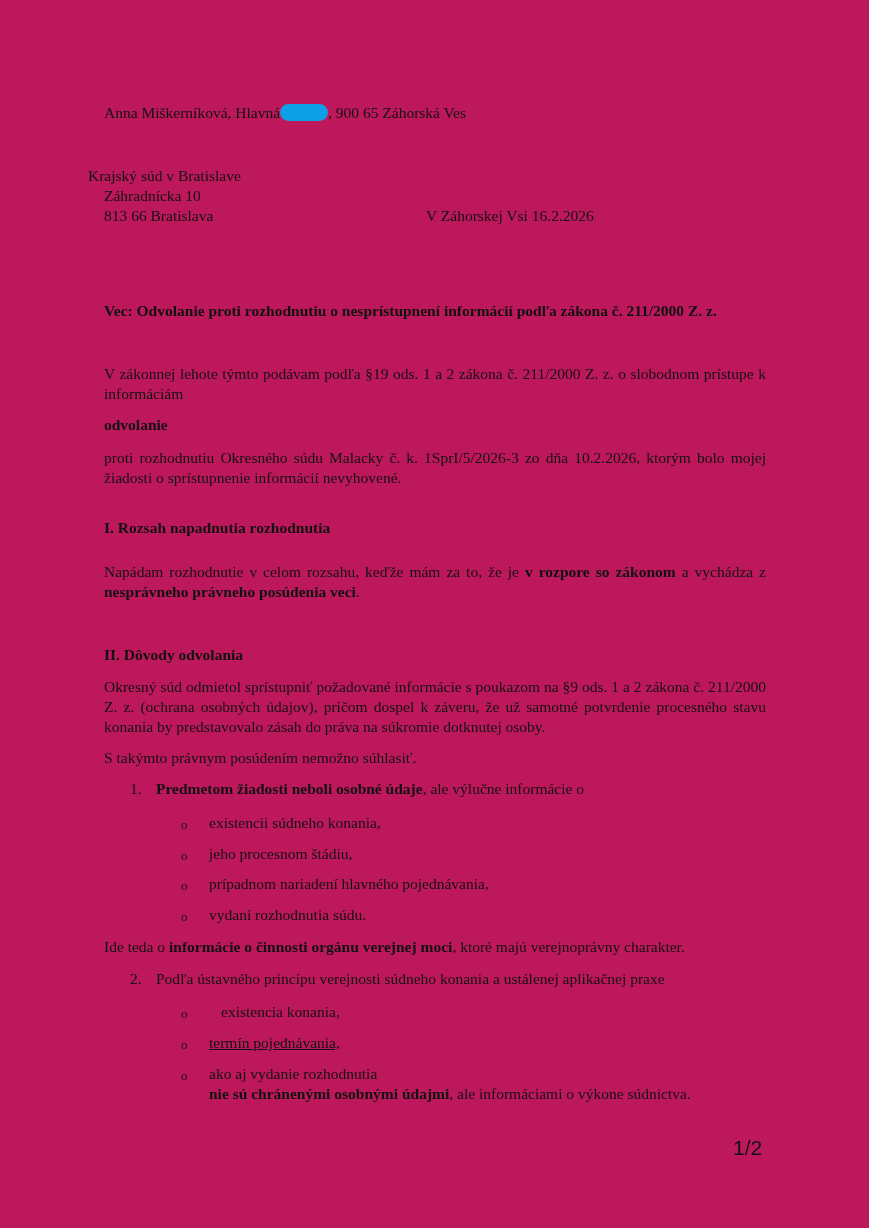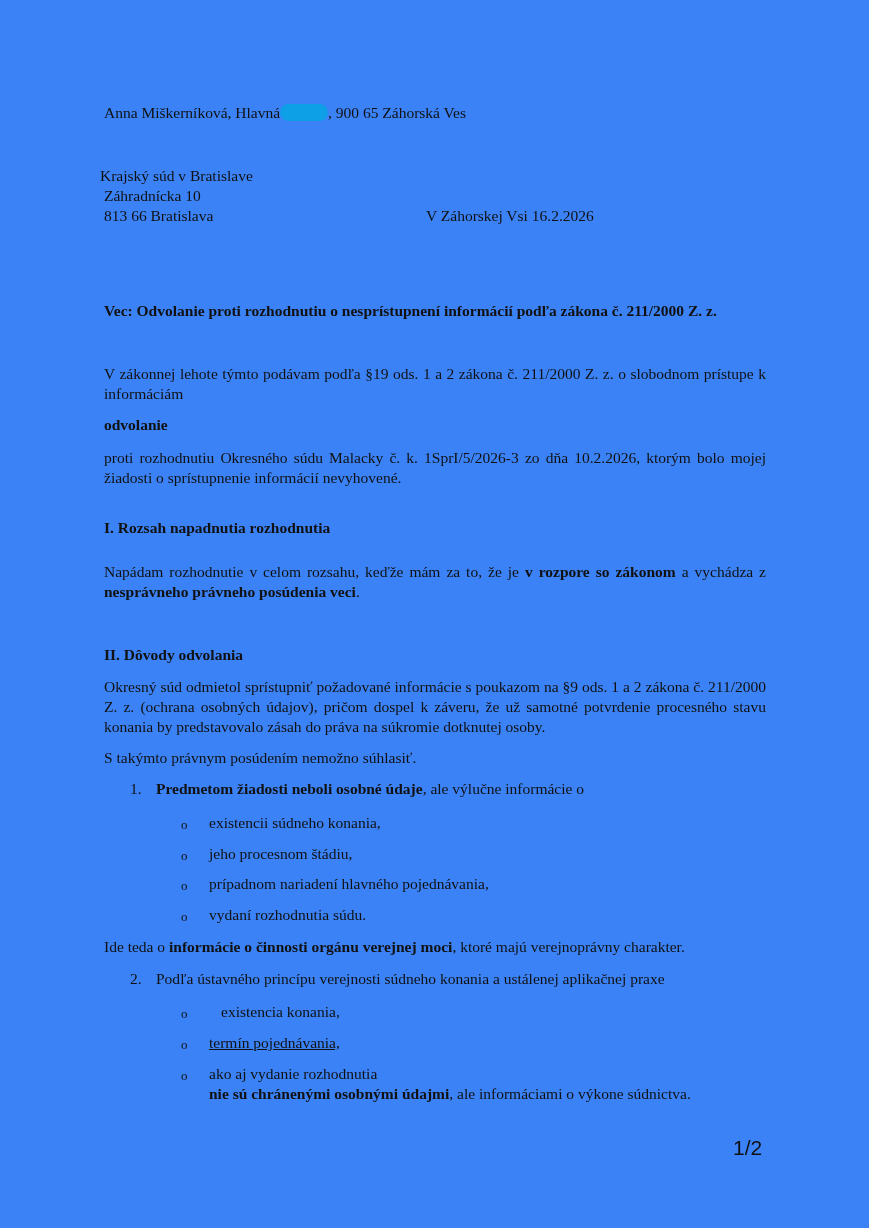--- a/index.html
+++ b/index.html
@@ -1,39 +1,39 @@
 <!DOCTYPE html>
 <html><head>
 <meta charset="utf-8">
 <style>
   html, body { margin: 0; padding: 0; background: #ffffff; }
   body { width: 869px; height: 1228px; position: relative; overflow: hidden;
          font-family: "Liberation Serif", serif; color: #111111; font-size: 15.5px; }
-  .page { position: absolute; left: 0; top: 0; width: 869px; height: 1228px; background: #3b82f6; }
+  .page { position: absolute; left: 0; top: 0; width: 869px; height: 1228px; background: #be185d; }
   .abs { position: absolute; white-space: nowrap; line-height: 20px; }
   .b { font-weight: bold; }
   .redact { display: inline-block; width: 48px; height: 17px; background: #0ea0e6;
             border-radius: 9px; vertical-align: -3px; }
   .para { position: absolute; left: 104px; width: 662px; line-height: 20px; text-align: justify; }
   .bullet { position: absolute; left: 181px; line-height: 20px; font-size: 13px; }
   .bullet-text { position: absolute; left: 209px; line-height: 20px; white-space: nowrap; }
   .num { position: absolute; left: 130px; line-height: 20px; }
   .num-text { position: absolute; left: 156px; line-height: 20px; white-space: nowrap; }
   .footer { position: absolute; left: 733px; top: 1136px; font-family: "Liberation Sans", sans-serif; font-size: 21px; }
 </style>
 </head>
 <body>
 
 <div class="page">
 
   <div class="abs" style="left:104px; top:103px;">
     <span>Anna Miškerníková, Hlavná</span><span class="redact"></span><span>, 900 65 Záhorská Ves</span>
   </div>
 
-  <div class="abs" style="left:100px; top:166px;text-align:center;">Krajský súd v Bratislave</div>
+  <div class="abs" style="left:88px; top:166px;text-align:center;">Krajský súd v Bratislave</div>
   <div class="abs" style="left:104px; top:186px;">Záhradnícka 10</div>
   <div class="abs" style="left:104px; top:206px;">813 66 Bratislava</div>
   <div class="abs" style="left:426px; top:206px;">V Záhorskej Vsi 16.2.2026</div>
 
   <div class="abs b" style="left:104px; top:301px;">Vec: Odvolanie proti rozhodnutiu o nesprístupnení informácií podľa zákona č. 211/2000 Z. z.</div>
 
   <div class="para" style="top:364px;">V zákonnej lehote týmto podávam podľa §19 ods. 1 a 2 zákona č. 211/2000 Z. z. o slobodnom prístupe k informáciám</div>
   <div class="abs b" style="left:104px; top:415px;">odvolanie</div>
   <div class="para" style="top:448px;">proti rozhodnutiu Okresného súdu Malacky č. k. 1SprI/5/2026-3 zo dňa 10.2.2026, ktorým bolo mojej žiadosti o sprístupnenie informácií nevyhovené.</div>
 

